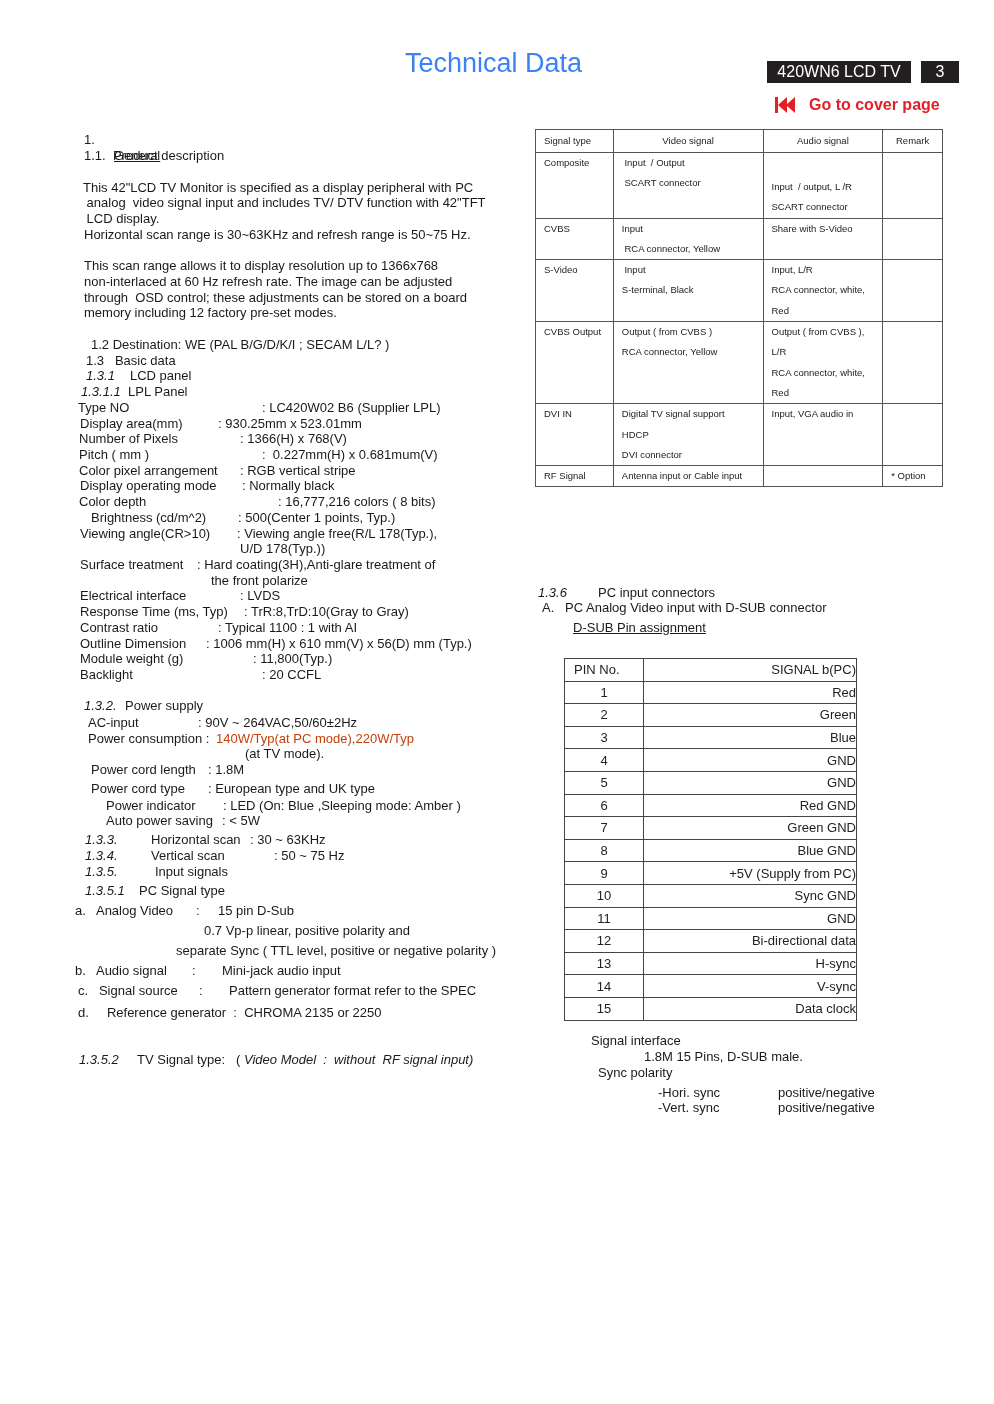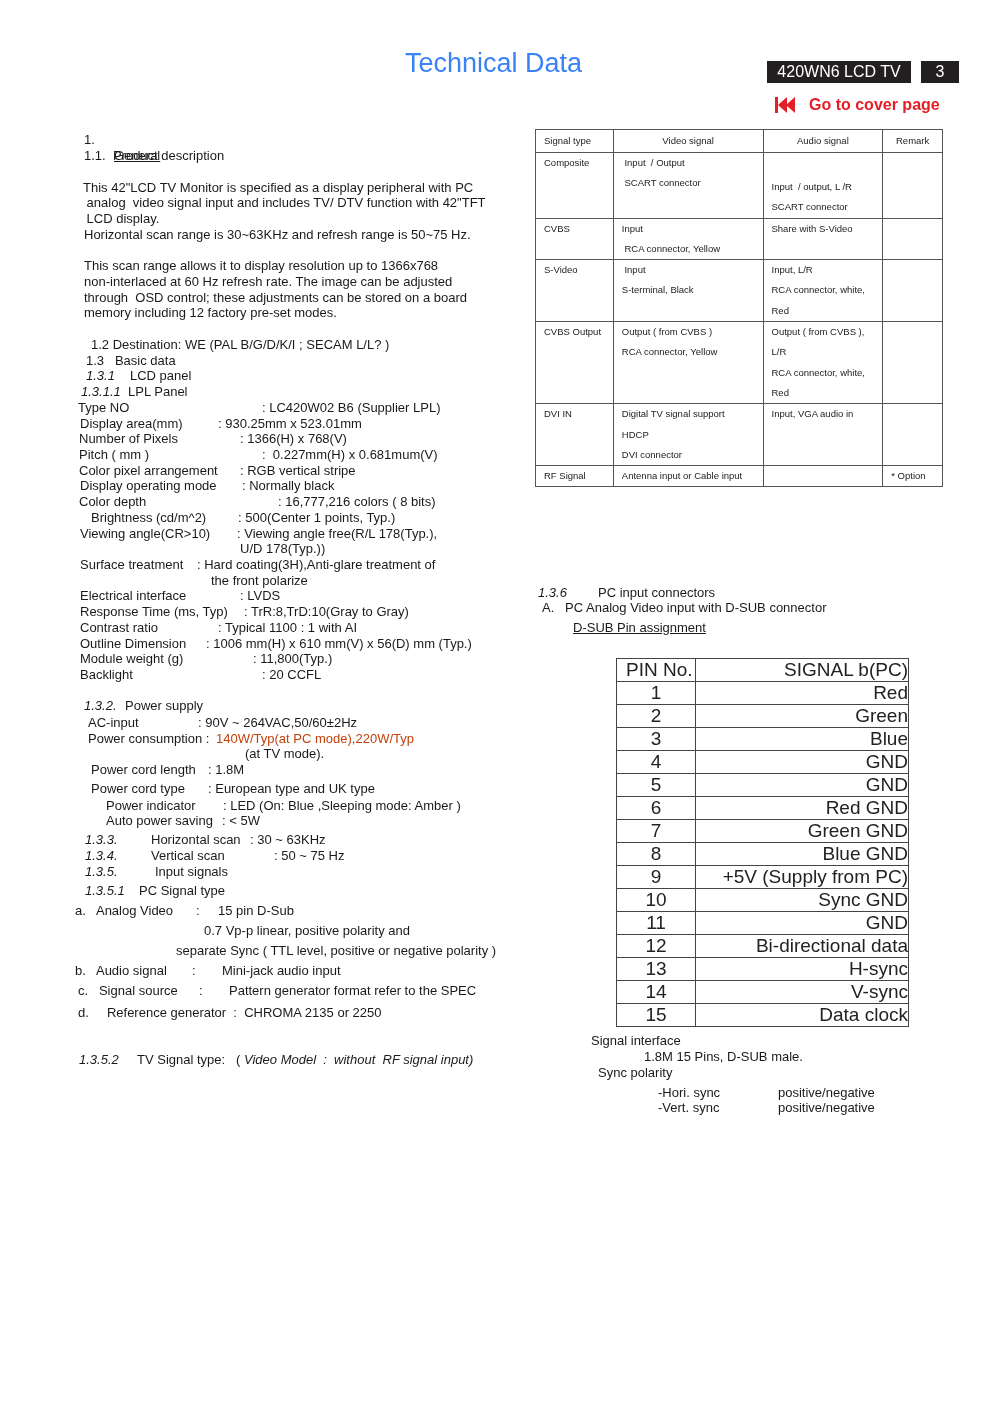--- a/index.html
+++ b/index.html
@@ -21,22 +21,22 @@
 
   
   #sig-table { position: absolute; left: 535px; top: 129px; width: 408px; border-collapse: collapse;
                font-size: 9.5px; color: #222; }
   #sig-table td, #sig-table th { border: 1px solid #555; vertical-align: top; padding: 18px 0 0 8px; font-weight: normal; }
   #sig-table th { height: 20px; line-height: 22px; text-align: center; padding: 0; }
   #sig-table .l { line-height: 20.3px; display: block; }
   #sig-table td { padding-top: 0; }
 
   
-  #pin-table { position: absolute; left: 616px; top: 658px; width: 293px; border-collapse: collapse;
-               font-size: 19px; color: #222; }
+  #pin-table { position: absolute; left: 564px; top: 658px; width: 293px; border-collapse: collapse;
+               font-size: 13px; color: #222; }
   #pin-table td, #pin-table th { border: 1px solid #444; height: 21.6px; padding: 0; font-weight: normal; }
   #pin-table .pn { width: 78px; text-align: center; }
   #pin-table .sg { padding-left: 10px; text-align: right; }
   #pin-table th.pn { text-align: left; padding-left: 9px; width: 69px; }
 </style>
 </head>
 <body>
 
 <div id="title" class="abs">Technical Data</div>
 <div id="model-badge" class="abs">420WN6 LCD TV</div>

